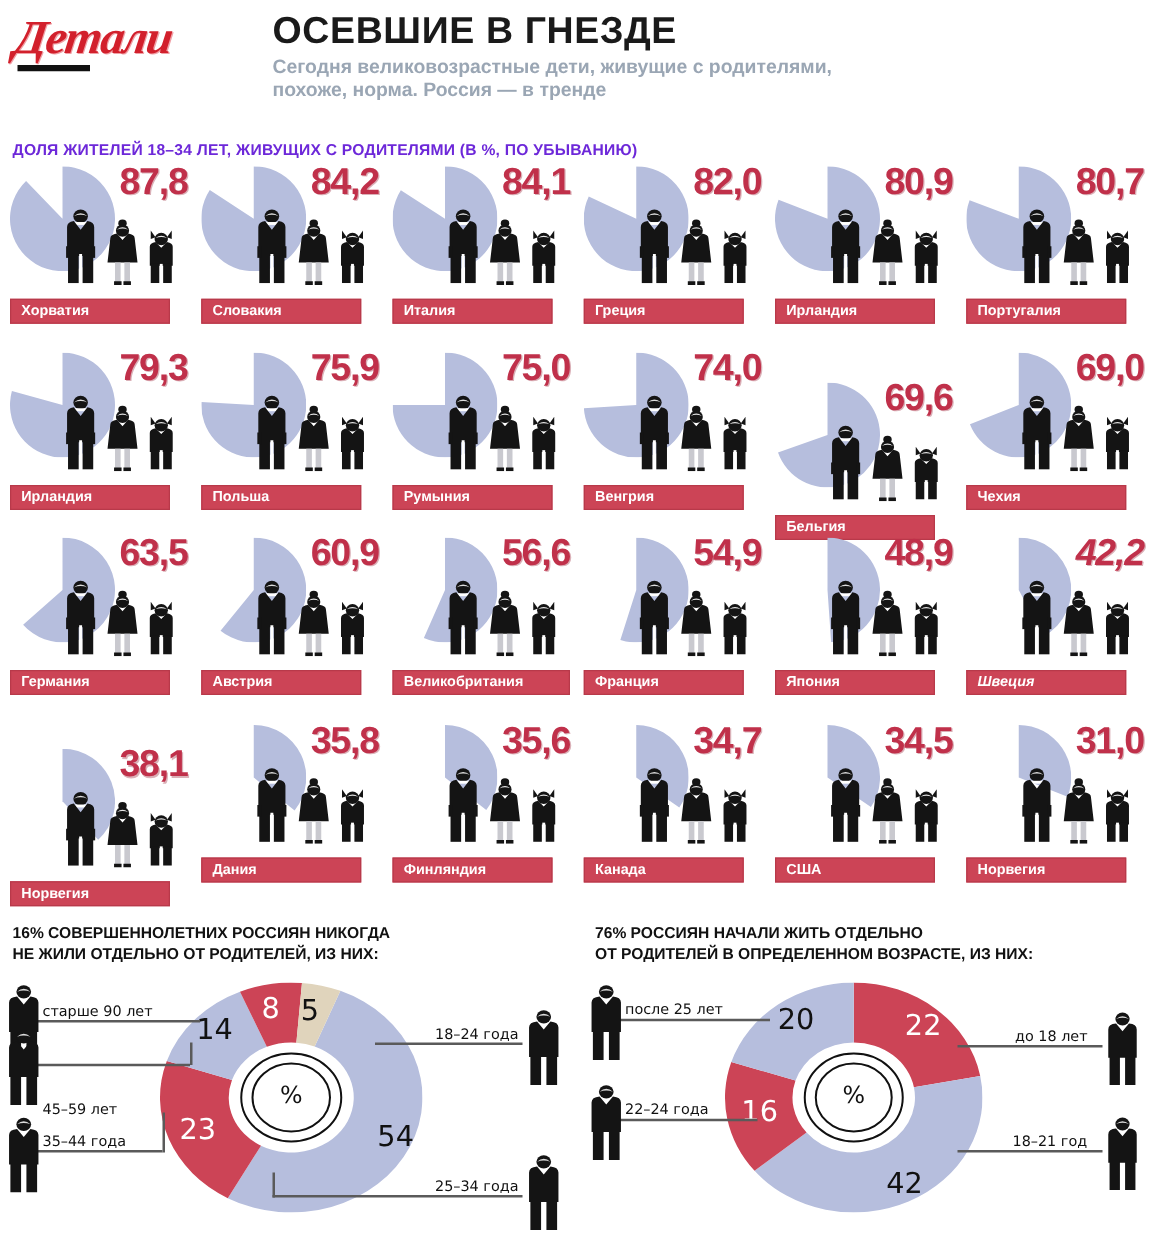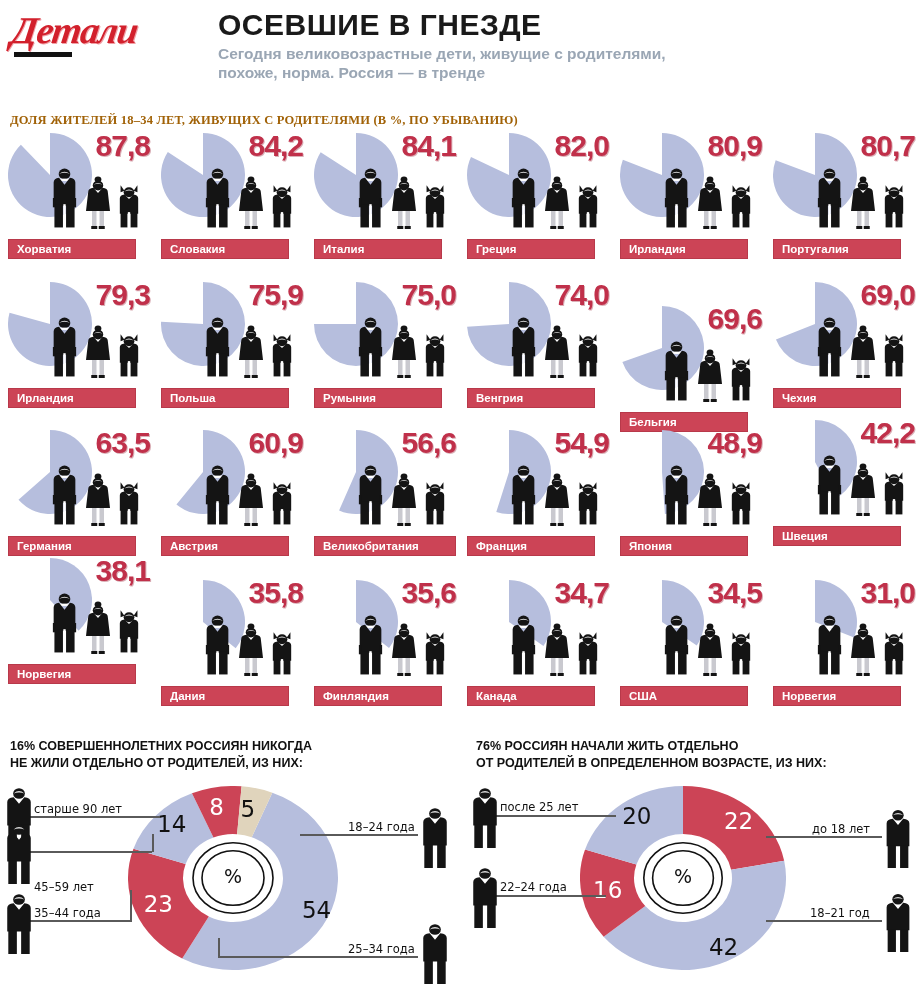--- a/index.html
+++ b/index.html
@@ -27,21 +27,21 @@
     font-size:30px;font-weight:700;color:#1a1a1a;
     letter-spacing:0.5px;line-height:34px;white-space:nowrap;
   }
   #subtitle{
     position:absolute;left:218px;top:44px;width:640px;
     font-size:15.5px;font-weight:700;color:#9aa6b4;
     line-height:19px;
   }
   #section-head{
     position:absolute;left:10px;top:113px;
-    font-size:12.5px;font-weight:700;color:#a16207;letter-spacing:0.2px;font-family:Liberation Serif, serif;
+    font-size:12.5px;font-weight:700;color:#6d28d9;letter-spacing:0.2px;
   }
   
   #grid{position:absolute;left:0;top:131px;width:920px;height:600px;}
   .card{position:absolute;width:152px;height:128px;}
   .card .pie{
     position:absolute;left:4px;top:2px;width:84px;height:84px;
     overflow:hidden;
   }
   .card .pie svg{display:block;}
   .card .value{
@@ -955,21 +955,21 @@
               <rect x="19" y="38" width="9" height="20"></rect>
               <rect x="15.5" y="38" width="3" height="20" fill="#fff"></rect>
             </g>
             <path d="M11 11 q6-5 12 0 q-6-2.5 -12 0Z" fill="#fff" opacity=".9"></path>
           </svg></span>
       </div>
       <div class="bar w1">
         <span>Япония</span>
       </div>
     </div>
-    <div class="card" style="left: 769px; top: 287px;">
+    <div class="card" style="left: 769px; top: 297px; font-style: italic;">
       <div class="pie">
         <svg width="84" height="84" viewBox="0 0 84 84">
           <path d="M42 42 L42 0 A42 42 0 0 1 61.76956515094396 79.05623151026805 Z" fill="#b6bedd"></path>
         </svg>
       </div>
       <div class="value">42,2</div>
       <div class="people">
         <span class="pfig" style="left:0;"><svg width="33" height="62" viewBox="0 0 40 80">
             <g fill="#141414">
               <ellipse cx="20" cy="9" rx="7.5" ry="7"></ellipse>
@@ -1005,21 +1005,21 @@
               <rect x="19" y="38" width="9" height="20"></rect>
               <rect x="15.5" y="38" width="3" height="20" fill="#fff"></rect>
             </g>
             <path d="M11 11 q6-5 12 0 q-6-2.5 -12 0Z" fill="#fff" opacity=".9"></path>
           </svg></span>
       </div>
       <div class="bar w1">
         <span>Швеция</span>
       </div>
     </div>
-    <div class="card" style="left: 4px; top: 425px;">
+    <div class="card" style="left: 4px; top: 466px;">
       <div class="pie">
         <svg width="84" height="84" viewBox="0 0 84 84">
           <path d="M42 42 L42 0 A42 42 0 0 1 70.55804190634161 72.79672454134752 Z" fill="#b6bedd"></path>
         </svg>
       </div>
       <div class="value">38,1</div>
       <div class="people">
         <span class="pfig" style="left:0;"><svg width="33" height="62" viewBox="0 0 40 80">
             <g fill="#141414">
               <ellipse cx="20" cy="9" rx="7.5" ry="7"></ellipse>

